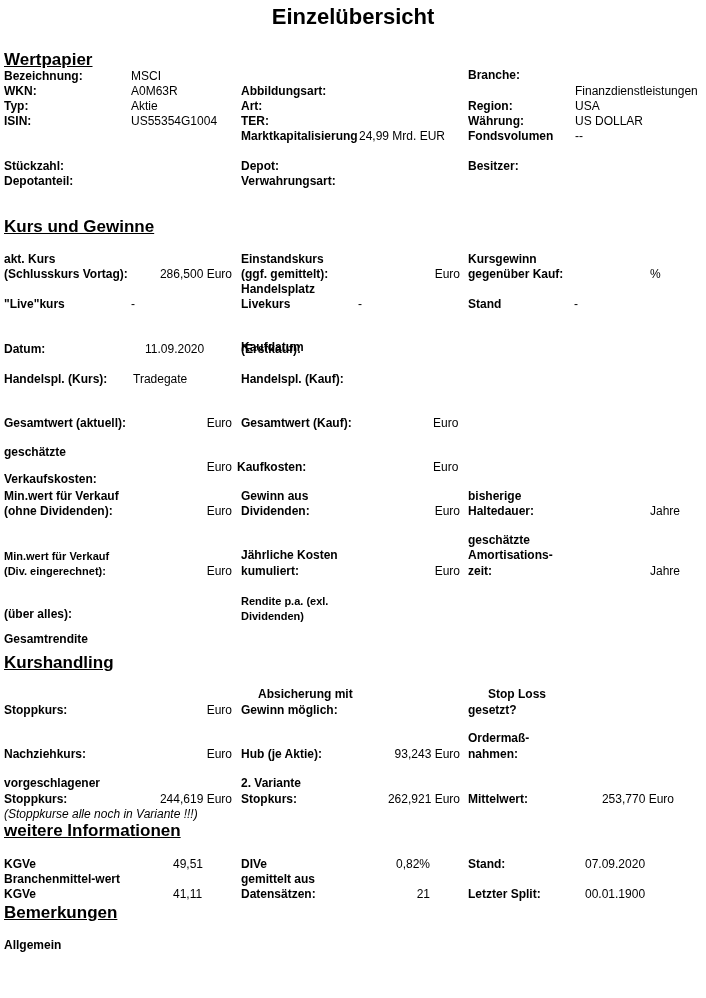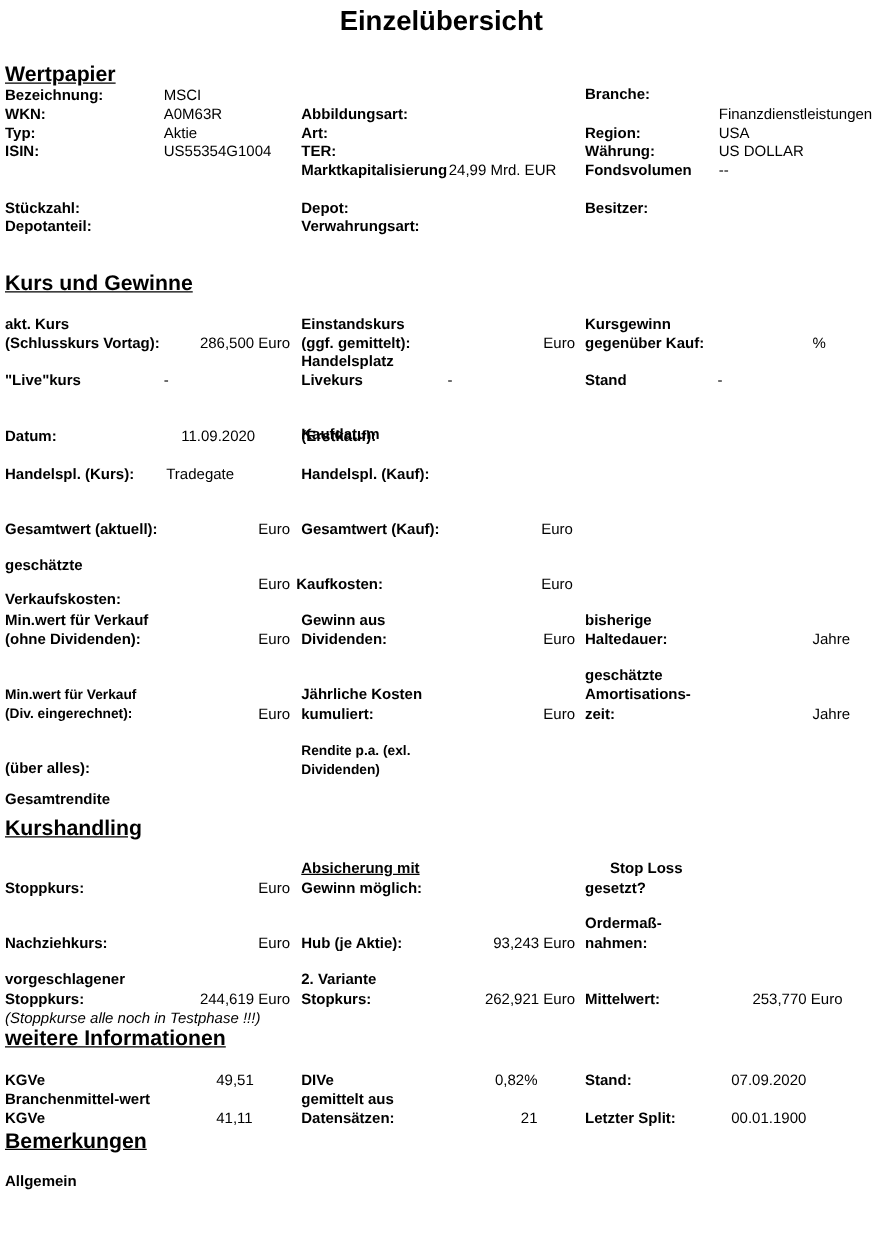--- a/index.html
+++ b/index.html
@@ -111,21 +111,21 @@
 <div class="abs l" style="left:468px;top:564px;">zeit:</div>
 <div class="abs v r" style="right:26px;top:564px;">Jahre</div>
 
 <div class="abs l" style="left:4px;top:592px;margin-top:40px;">Gesamtrendite</div>
 <div class="abs l" style="left:4px;top:607px;">(über alles):</div>
 <div class="abs ls" style="left:241px;top:594px;">Rendite p.a. (exl.</div>
 <div class="abs ls" style="left:241px;top:609px;">Dividenden)</div>
 
 <div class="abs h" style="left:4px;top:653px;">Kurshandling</div>
 
-<div class="abs l" style="left:241px;top:687px;text-decoration:underline;">Absicherung mit</div>
+<div class="abs l" style="left:258px;top:687px;">Absicherung mit</div>
 <div class="abs l" style="left:468px;top:687px;margin-left:20px;">Stop Loss</div>
 <div class="abs l" style="left:4px;top:703px;">Stoppkurs:</div>
 <div class="abs v r" style="right:474px;top:703px;">Euro</div>
 <div class="abs l" style="left:241px;top:703px;">Gewinn möglich:</div>
 <div class="abs l" style="left:468px;top:703px;">gesetzt?</div>
 
 <div class="abs l" style="left:468px;top:731px;">Ordermaß-</div>
 <div class="abs l" style="left:4px;top:747px;">Nachziehkurs:</div>
 <div class="abs v r" style="right:474px;top:747px;">Euro</div>
 <div class="abs l" style="left:241px;top:747px;">Hub (je Aktie):</div>
@@ -134,21 +134,21 @@
 
 <div class="abs l" style="left:4px;top:776px;">vorgeschlagener</div>
 <div class="abs l" style="left:4px;top:792px;">Stoppkurs:</div>
 <div class="abs v r" style="right:474px;top:792px;">244,619 Euro</div>
 <div class="abs l" style="left:241px;top:776px;">2. Variante</div>
 <div class="abs l" style="left:241px;top:792px;">Stopkurs:</div>
 <div class="abs v r" style="right:246px;top:792px;">262,921 Euro</div>
 <div class="abs l" style="left:468px;top:792px;">Mittelwert:</div>
 <div class="abs v r" style="right:32px;top:792px;">253,770 Euro</div>
 
-<div class="abs it" style="left:4px;top:807px;">(Stoppkurse alle noch in Testphase !!!)</div>
+<div class="abs it" style="left:4px;top:807px;">(Stoppkurse alle noch in Variante !!!)</div>
 
 <div class="abs h" style="left:4px;top:821px;">weitere Informationen</div>
 
 <div class="abs l" style="left:4px;top:857px;">KGVe</div>
 <div class="abs v" style="left:173px;top:857px;">49,51</div>
 <div class="abs l" style="left:241px;top:857px;">DIVe</div>
 <div class="abs v r" style="right:276px;top:857px;">0,82%</div>
 <div class="abs l" style="left:468px;top:857px;">Stand:</div>
 <div class="abs v" style="left:585px;top:857px;">07.09.2020</div>
 

